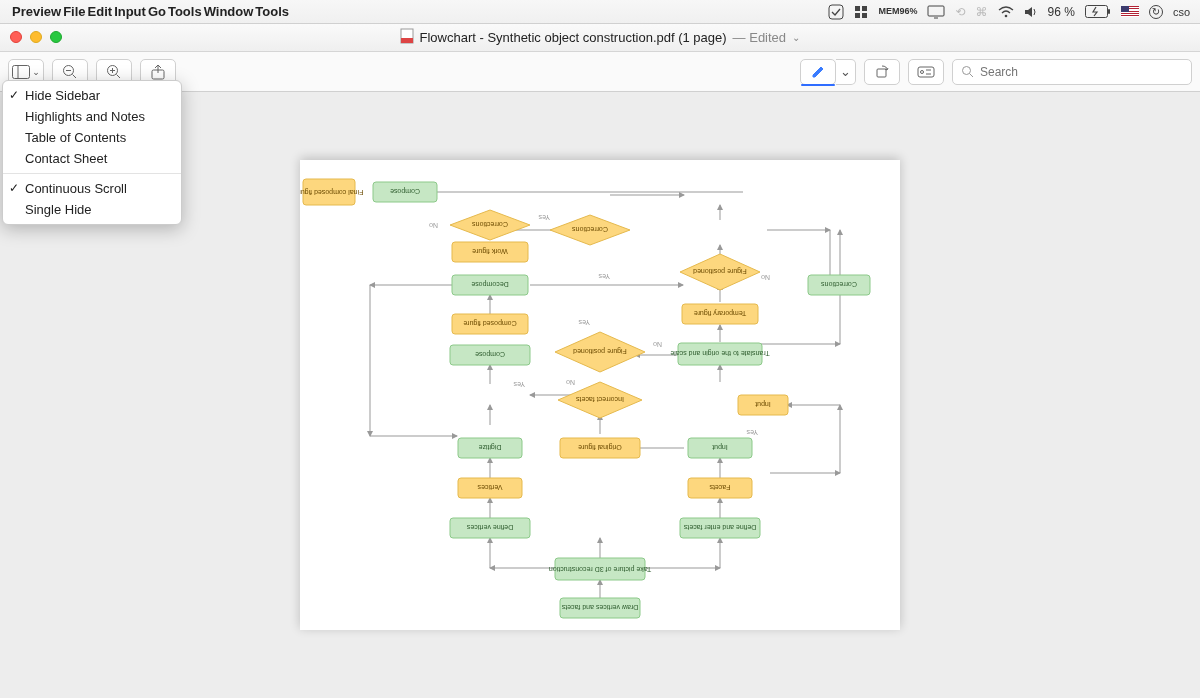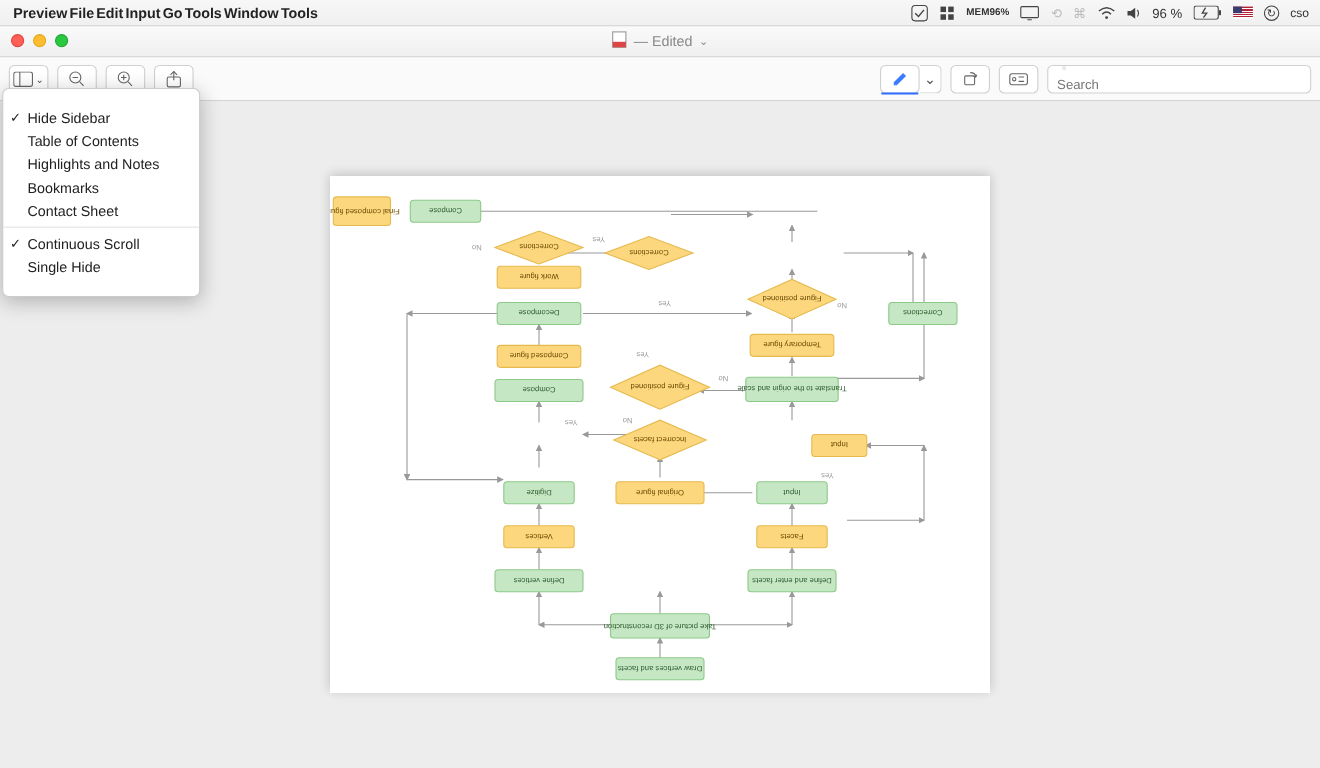--- a/index.html
+++ b/index.html
@@ -54,31 +54,31 @@
   
   .toolbar {
     height:40px;background:#fafafa;border-bottom:1px solid #d0d0d0;
     display:flex;align-items:center;padding:0 8px;gap:8px;
     justify-content:space-between;
   }
   .tool-left,.tool-right{display:flex;align-items:center;gap:8px;}
   .tbtn{height:26px;border:1px solid #d0d0d0;border-radius:5px;background:#fff;display:flex;align-items:center;justify-content:center;padding:0 8px;color:#555;font-size:13px;cursor:default;}
   .tbtn.small{width:36px;padding:0;}
   .tbtn svg{display:block;}
-  .searchbox{height:26px;width:240px;border:1px solid #d0d0d0;border-radius:5px;background:#fff;display:flex;gap:6px;padding:0 8px;color:#888;flex-direction:column;}
+  .searchbox{height:26px;width:240px;border:1px solid #d0d0d0;border-radius:5px;background:#fff;display:flex;align-items:center;gap:6px;padding:0 8px;color:#888;}
   .searchbox input{border:none;outline:none;font-size:12px;flex:1;background:transparent;color:#888;}
   .pencil{position:relative;}
   .pencil::after{content:"";position:absolute;left:0;bottom:-2px;width:100%;height:2px;background:#2f6dff;border-radius:1px;}
 
   
   .dropdown {
     position:absolute;left:2px;top:80px;width:180px;
     background:#fff;border:1px solid #ccc;border-radius:6px;
     box-shadow:0 4px 18px rgba(0,0,0,.25);
-    padding:16px 0;font-size:13px;z-index:50;
+    padding:4px 0;font-size:13px;z-index:50;
   }
   .dropdown .item{padding:3px 12px 3px 22px;position:relative;cursor:default;}
   .dropdown .item.checked::before{content:"✓";position:absolute;left:6px;top:3px;font-size:12px;}
   .dropdown hr{border:none;border-top:1px solid #e3e3e3;margin:4px 0;}
 
   
   .canvas {
     position:absolute;left:0;right:0;top:92px;bottom:0;background:#ededed;
     display:flex;align-items:center;justify-content:center;
   }
@@ -172,20 +172,21 @@
   <div class="traffic">
     <div class="tl-red"></div>
     <div class="tl-yellow"></div>
     <div class="tl-green"></div>
   </div>
   <div class="titletext">
     <span><svg width="14" height="16" viewBox="0 0 14 16">
           <rect x="1" y="1" width="12" height="14" fill="#fff" stroke="#999"></rect>
           <rect x="1" y="10" width="12" height="5" fill="#d44"></rect>
         </svg></span>
+    <span class="docname">Flowchart - Synthetic object construction.pdf (1 page)</span>
     <span class="edited">— <span>Edited</span></span>
     <span class="chev">⌄</span>
   </div>
 </div>
 
 <div class="toolbar">
   <div class="tool-left">
     <div class="tbtn small">
         <svg width="18" height="14" viewBox="0 0 18 14">
           <rect x="0.5" y="0.5" width="17" height="13" rx="2" fill="none" stroke="#666"></rect>
@@ -243,23 +244,22 @@
           <circle cx="5.5" cy="5.5" r="4" fill="none" stroke="#999"></circle>
           <line x1="8.5" y1="8.5" x2="12" y2="12" stroke="#999"></line>
         </svg>
       <input type="text" placeholder="Search" style="">
     </div>
   </div>
 </div>
 
 <div class="dropdown">
   <div class="item checked">Hide Sidebar</div>
+  <div class="item">Highlights and Notes</div>
   <div class="item">Table of Contents</div>
-  <div class="item">Highlights and Notes</div>
-  <div class="item">Bookmarks</div>
   <div class="item">Contact Sheet</div>
   <hr>
   <div class="item checked">Continuous Scroll</div>
   <div class="item">Single Hide</div>
 </div>
 
 <div class="canvas">
   <div class="page">
     <svg viewBox="0 0 600 470">
       <defs>

